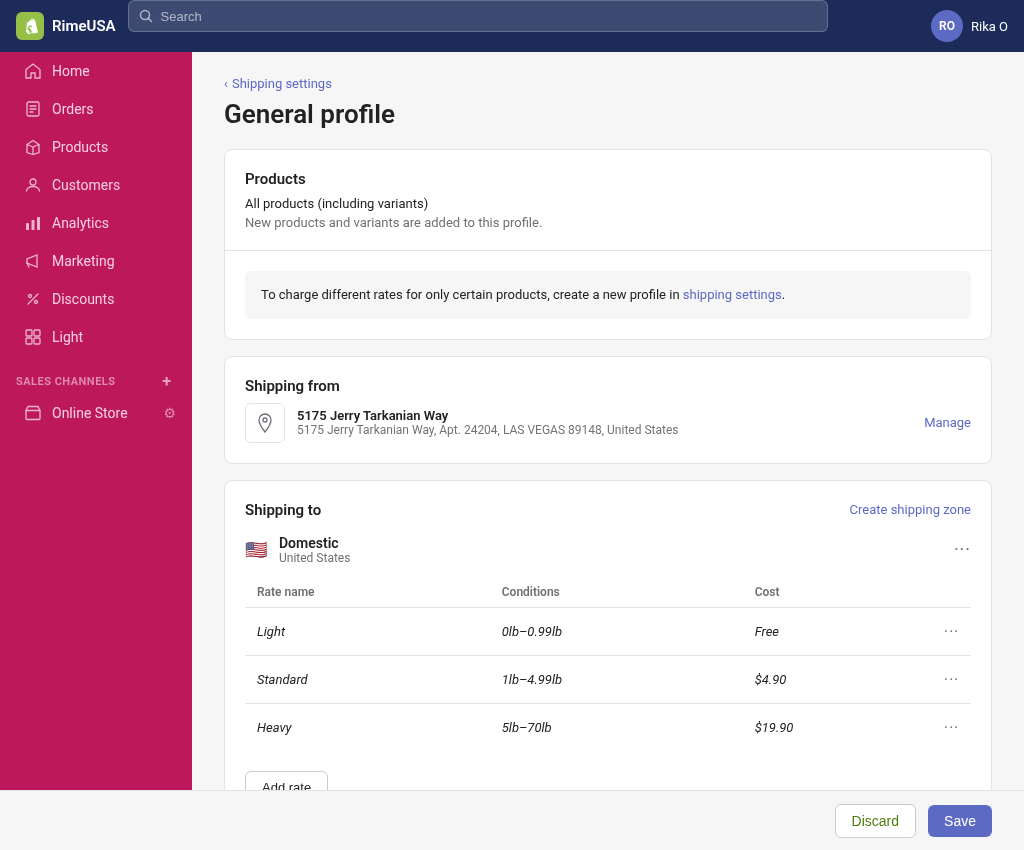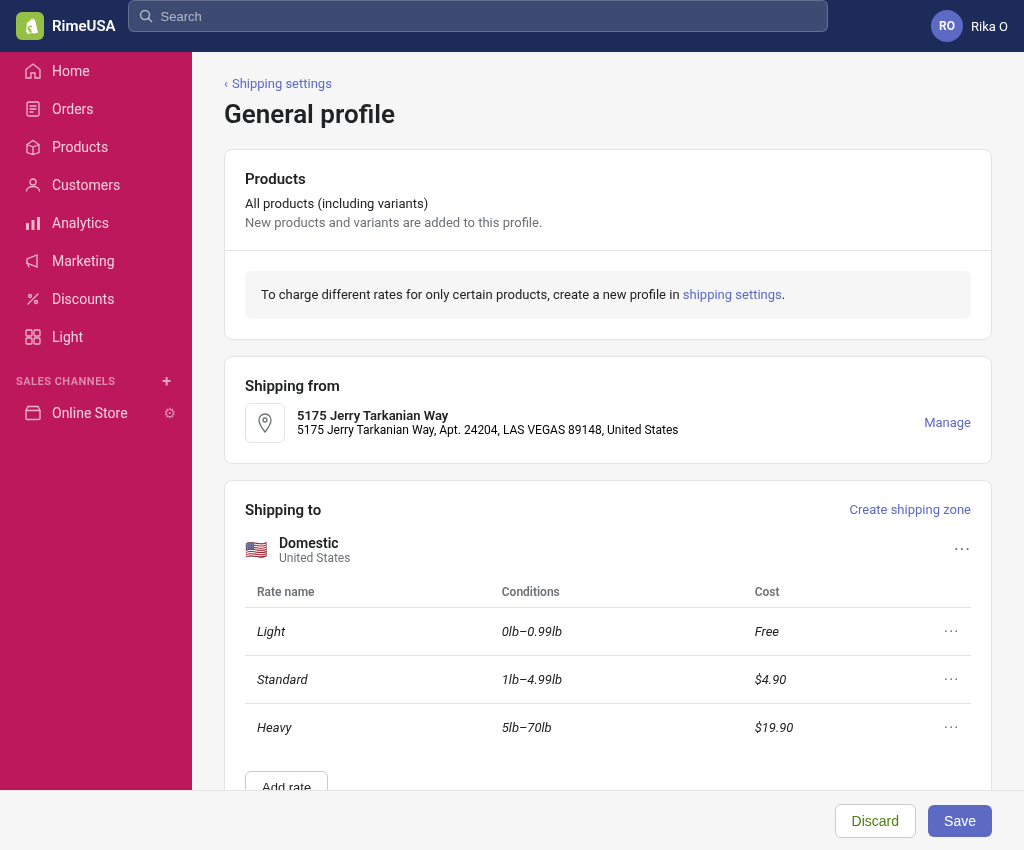--- a/index.html
+++ b/index.html
@@ -255,21 +255,21 @@
       flex-shrink: 0;
     }
     .shipping-from-info { flex: 1; }
     .shipping-from-name {
       font-size: 13px;
       font-weight: 600;
       color: #202223;
     }
     .shipping-from-addr {
       font-size: 12px;
-      color: #000000;
+      color: #737373;
     }
     .manage-link {
       color: #5c6ac4;
       font-size: 13px;
       cursor: pointer;
       text-decoration: none;
       flex-shrink: 0;
     }
 
     

